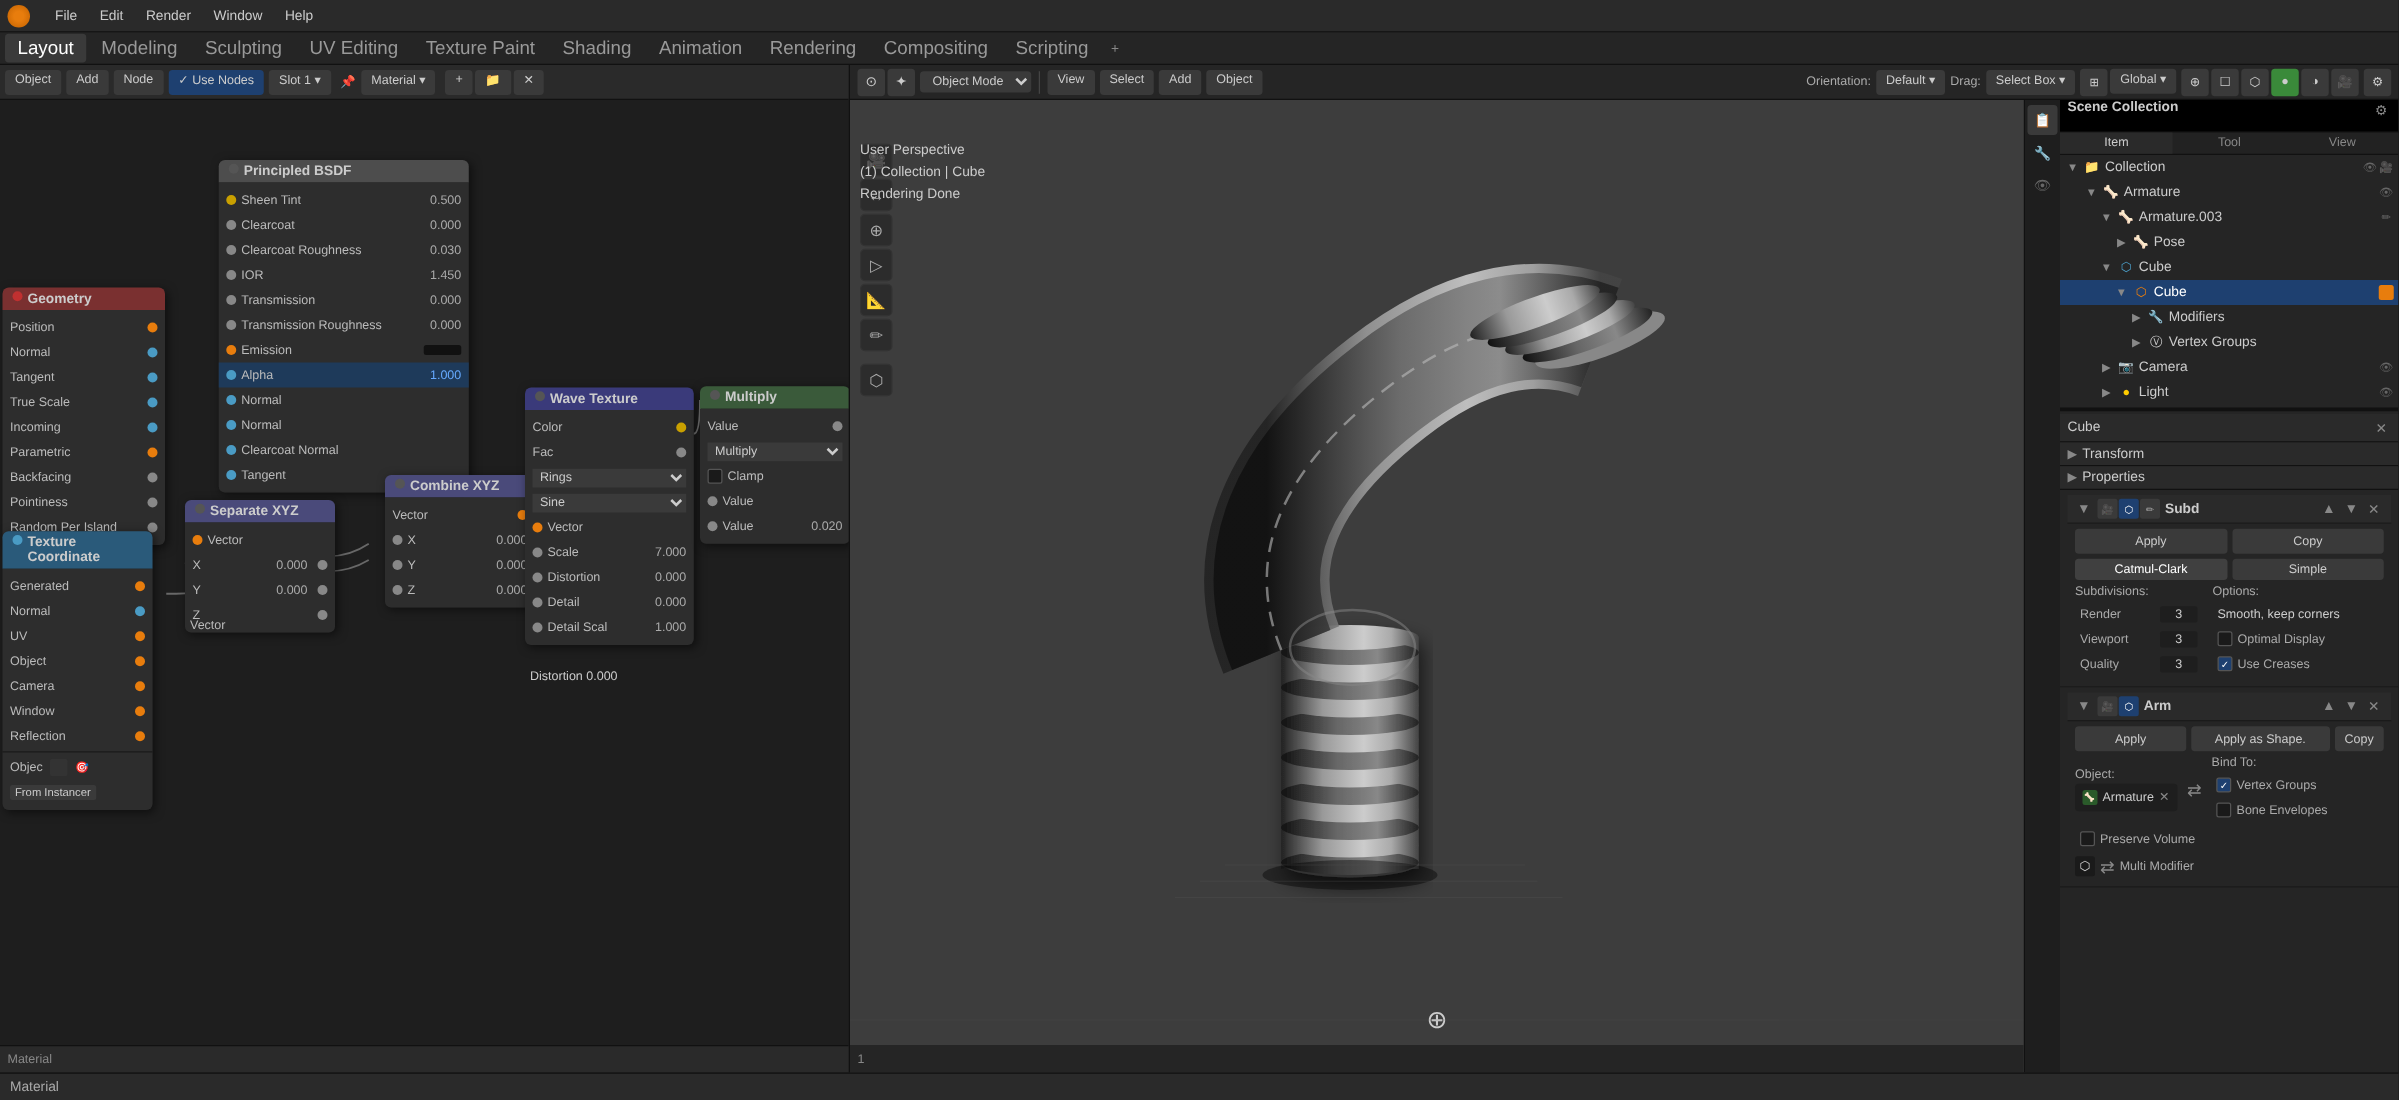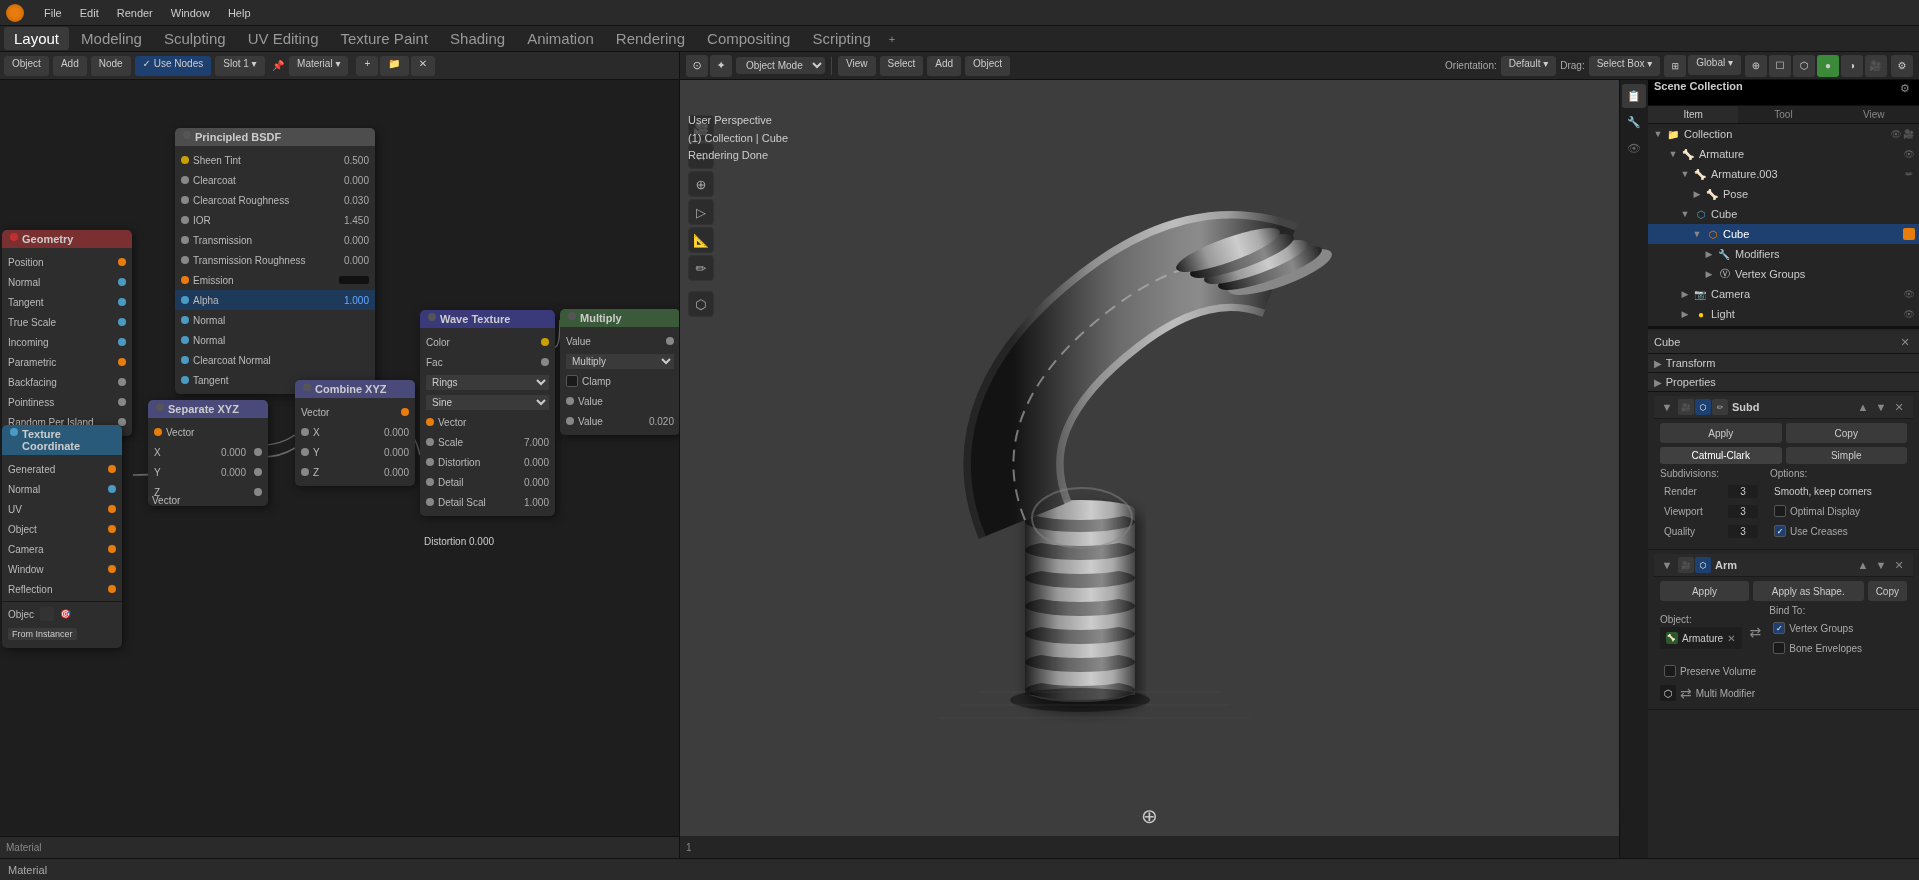--- a/index.html
+++ b/index.html
@@ -172,21 +172,21 @@
 
     .separate-xyz-node {
       top: 320px;
       left: 148px;
       width: 115px;
     }
     .separate-xyz-node .node-header { background: #4a4a7a; }
 
     .combine-xyz-node {
       top: 300px;
-      left: 295px;
+      left: 308px;
       width: 115px;
     }
     .combine-xyz-node .node-header { background: #4a4a7a; }
 
     .wave-texture-node {
       top: 230px;
       left: 420px;
       width: 135px;
     }
     .wave-texture-node .node-header { background: #3a3a7a; }

